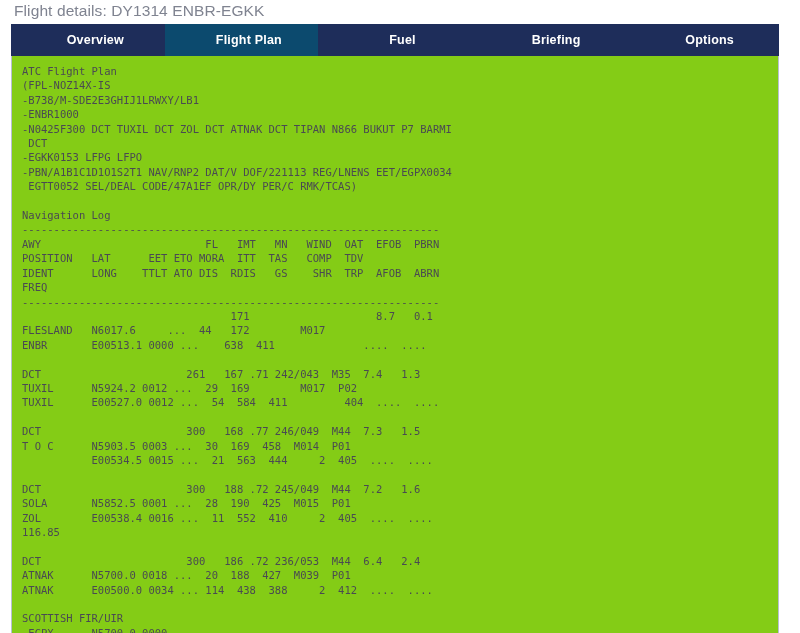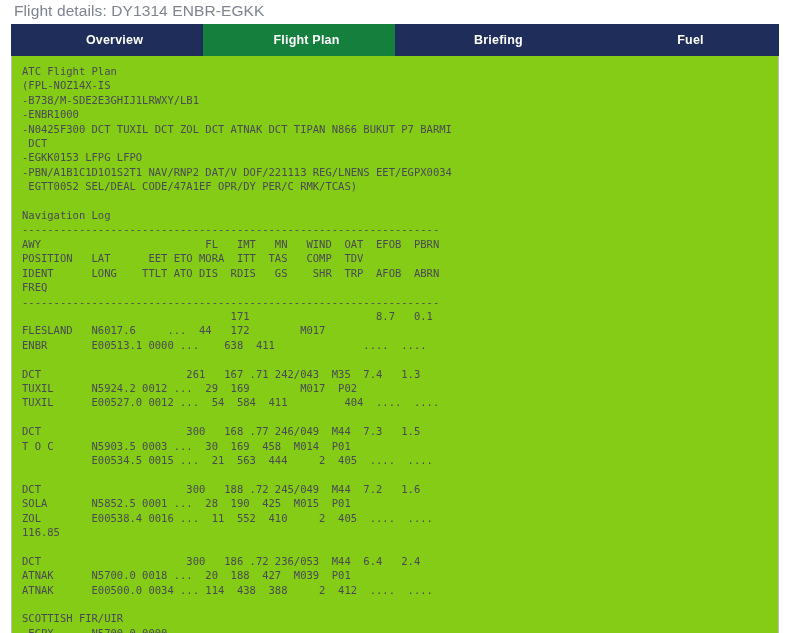--- a/index.html
+++ b/index.html
@@ -52,21 +52,21 @@
     color: #ffffff;
     font-size: 12.5px;
     font-weight: bold;
     letter-spacing: 0.2px;
     cursor: pointer;
     user-select: none;
     background: #1e2d5a;
     padding-left: 15px;
   }
   .tab.active {
-    background: #15803d;
+    background: #0c4a6e;
   }
 
   
   .panel {
     position: absolute;
     left: 11px;
     top: 56px;
     width: 768px;
     height: 577px;
     background: #84cc16;
@@ -89,22 +89,23 @@
 </head>
 <body>
 
 <div id="app">
 
   <div class="page-title">Flight details: DY1314 ENBR-EGKK</div>
 
   <div class="tabbar">
     <div class="tab">Overview</div>
     <div class="tab active">Flight Plan</div>
+    <div class="tab">Fuel</div>
     <div class="tab">Briefing</div>
-    <div class="tab">Fuel</div>
+    <div class="tab">Options</div>
   </div>
 
   <div class="panel">
     <pre class="pre" id="fp-text">ATC Flight Plan
 (FPL-NOZ14X-IS
 -B738/M-SDE2E3GHIJ1LRWXY/LB1
 -ENBR1000
 -N0425F300 DCT TUXIL DCT ZOL DCT ATNAK DCT TIPAN N866 BUKUT P7 BARMI
  DCT
 -EGKK0153 LFPG LFPO

